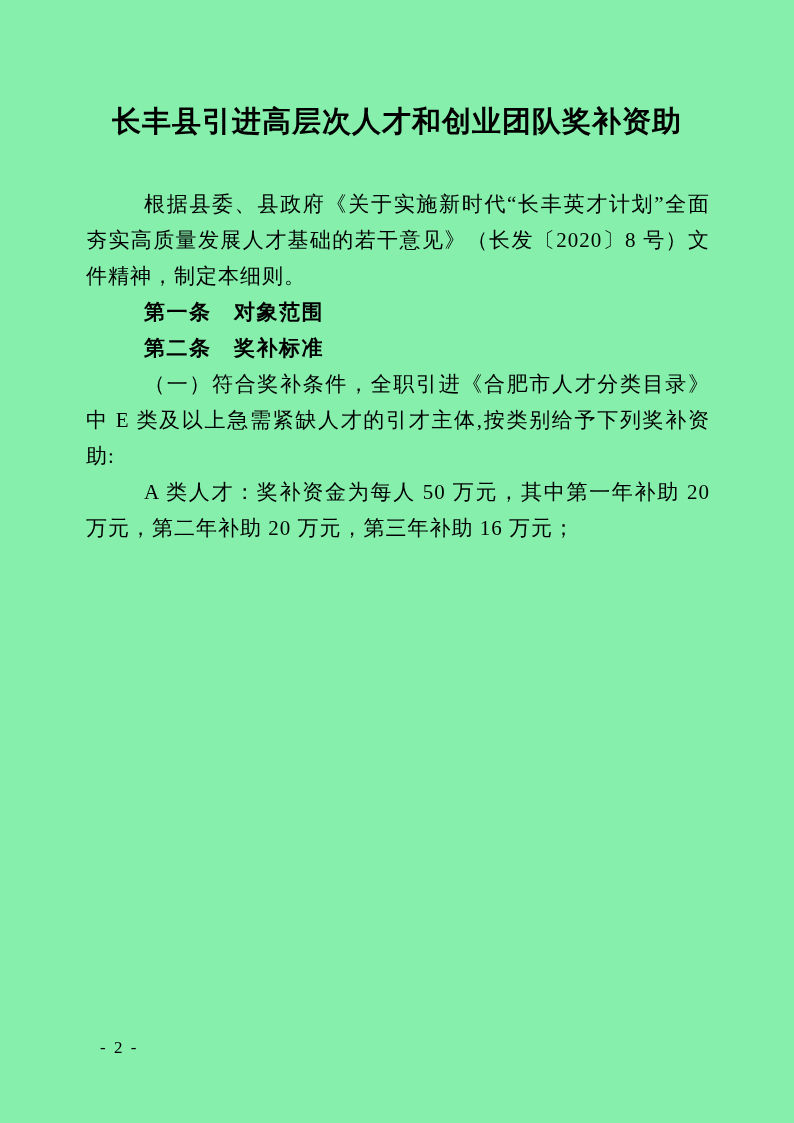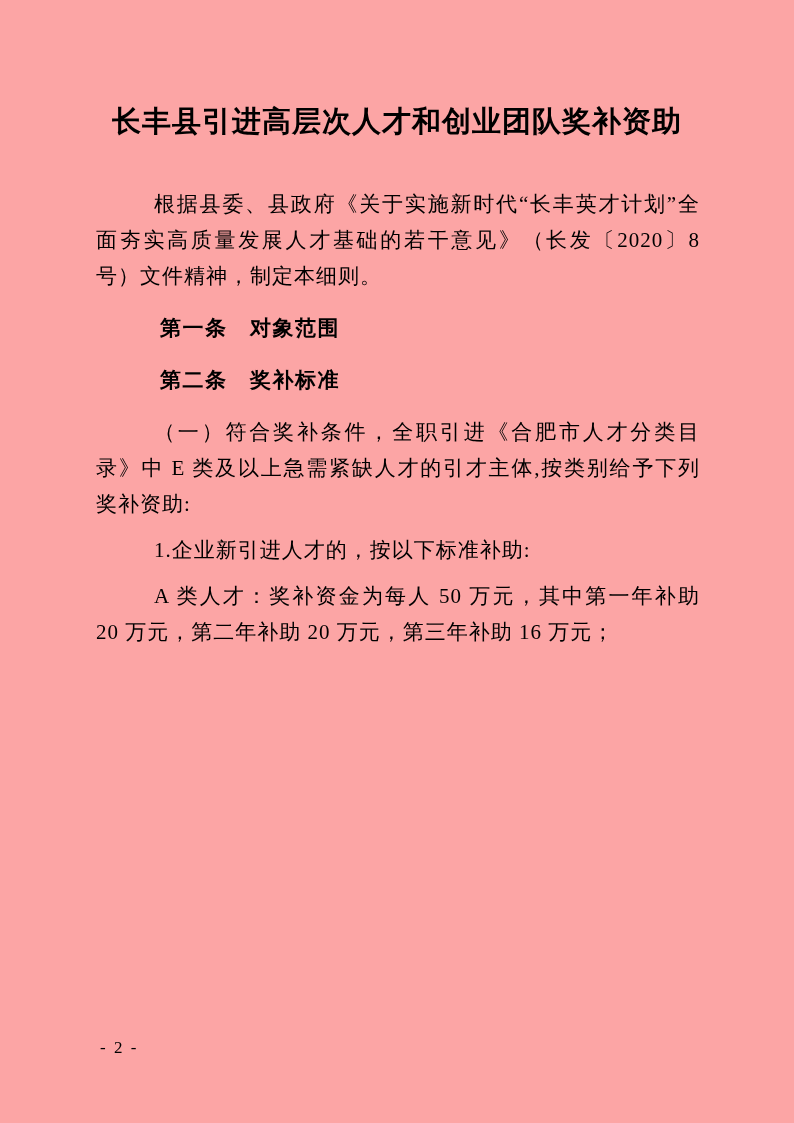--- a/index.html
+++ b/index.html
@@ -11,21 +11,21 @@
 
   body {
     font-family: "Liberation Serif", "DejaVu Serif", serif;
     color: #000000;
   }
 
   .page {
     position: relative;
     width: 794px;
     height: 1123px;
-    background: #fca5a5;
+    background: #86efac;
     overflow: hidden;
   }
 
   .doc-title {
     padding-top: 97px;
     text-align: center;
     font-size: 29px;
     line-height: 49px;
     font-weight: bold;
     letter-spacing: 1px;
@@ -35,27 +35,27 @@
   .doc-body {
     margin: 40px 84px 0 86px;
     font-size: 21px;
     line-height: 36px;
     text-align: justify;
     letter-spacing: 1px;
   }
 
   .para {
     text-indent: 58px;
-    margin: 10px;
+    margin: 0;
     text-align: justify;
   }
 
   .heading {
     text-indent: 58px;
-    margin: 16px;
+    margin: 0;
     font-weight: bold;
     font-family: "Liberation Sans", "DejaVu Sans", sans-serif;
     letter-spacing: 1.5px;
   }
 
   .footer-page-number {
     position: absolute;
     left: 100px;
     top: 1038px;
     font-size: 17px;
@@ -77,20 +77,19 @@
 
     <p class="heading">第一条　对象范围</p>
 
 
 
 
     <p class="heading">第二条　奖补标准</p>
 
     <p class="para">（一）符合奖补条件，全职引进《合肥市人才分类目录》中 E 类及以上急需紧缺人才的引才主体,按类别给予下列奖补资助:</p>
 
-    <p class="para">1.企业新引进人才的，按以下标准补助:</p>
 
     <p class="para">A 类人才：奖补资金为每人 50 万元，其中第一年补助 20 万元，第二年补助 20 万元，第三年补助 16 万元；</p>
   </div>
 
   <div class="footer-page-number">- 2 -</div>
 
 </div>
 
 </body></html>

